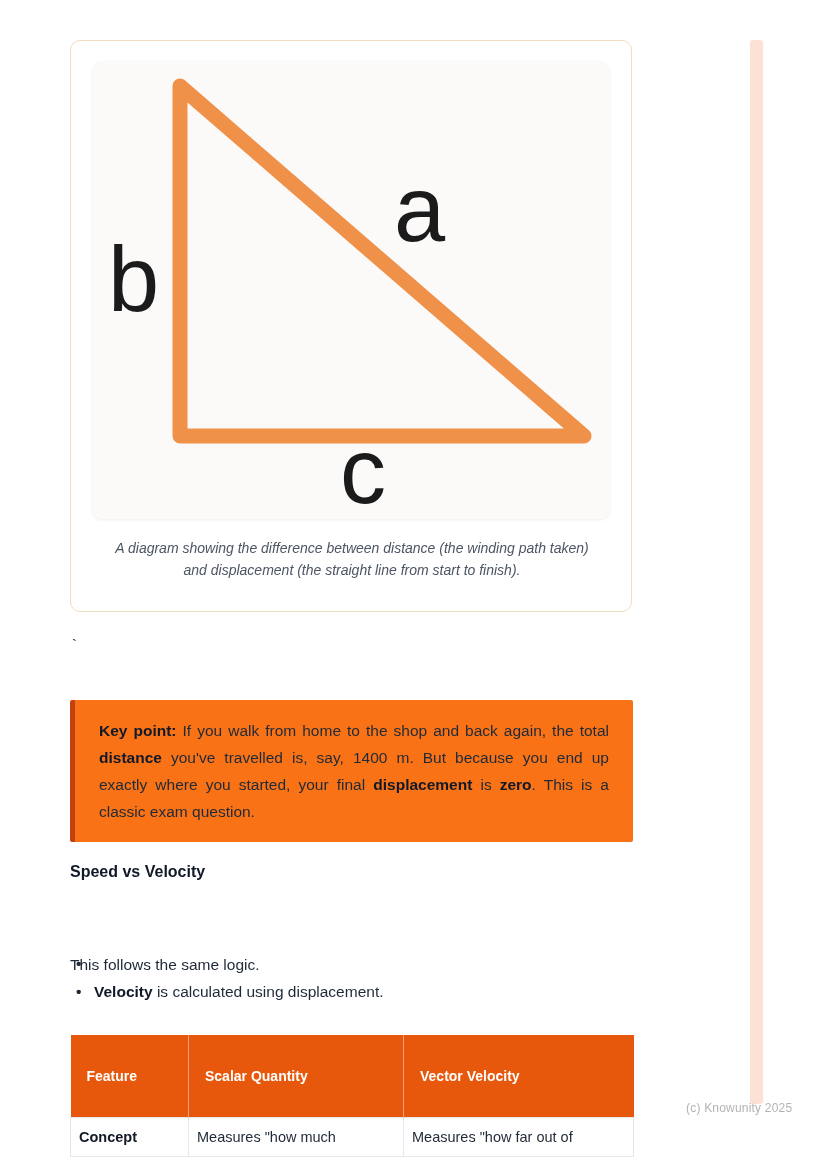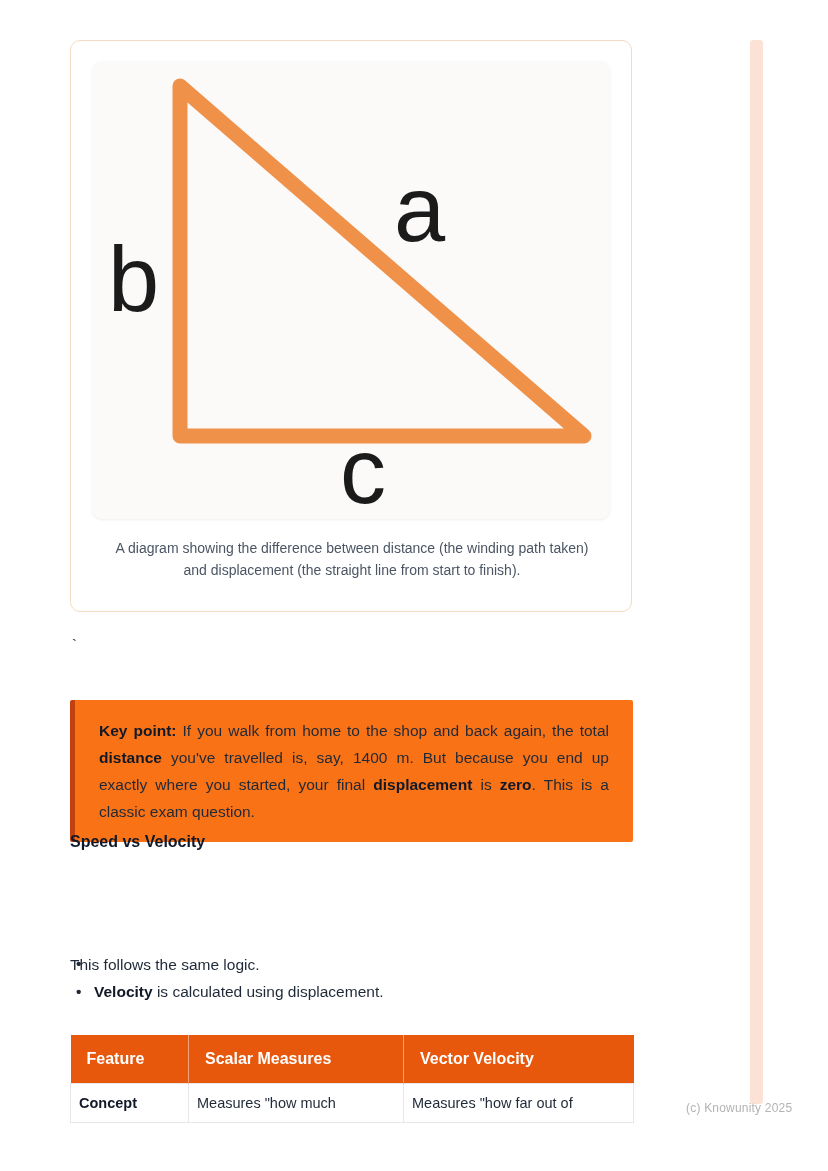--- a/index.html
+++ b/index.html
@@ -15,52 +15,52 @@
     background:#ffffff; border:1px solid #F4DCC3; border-radius:10px;
   }
   .figure-image {
     position:absolute; left:21px; top:20px; width:518px; height:458px;
     background:#FBFAF9; border-radius:10px; box-shadow:0 1px 3px rgba(0,0,0,0.07);
     overflow:hidden;
   }
   .figure-image svg { width:100%; height:100%; display:block; }
   .figure-caption {
     position:absolute; left:31px; top:496px; width:500px;
-    text-align:center; font-size:14px; line-height:22px; color:#4B5563;
+    text-align:center; font-style:italic; font-size:14px; line-height:22px; color:#4B5563;
   }
 
   
   .stray { position:absolute; left:72px; top:636px; font-size:15px; color:#111827; }
 
   
   .callout {
     position:absolute; left:70px; top:700px; width:563px;
     background:#f97316; border-left:5px solid #C2410C; border-radius:2px;
     padding:17px 24px; font-size:15.5px; line-height:27px; color:#1F2937;
     text-align:justify;
   }
   .callout b { font-weight:bold; color:#111827; }
 
   
-  .section-heading { position:absolute; left:70px; top:833px; font-size:16px; font-weight:bold; color:#111827; }
+  .section-heading { position:absolute; left:70px; top:863px; font-size:16px; font-weight:bold; color:#111827; }
   .section-intro   { position:absolute; left:70px; top:956px; font-size:15.5px; color:#1F2937; }
   .bullets { position:absolute; left:70px; top:950px; width:563px; }
   .bullet  { display:flex; font-size:15.5px; line-height:27.5px; color:#1F2937; }
   .bullet .dot { width:24px; padding-left:6px; font-weight:bold; }
   .bullet .dot::before { content:"\2022"; }
   .bullet b { font-weight:bold; color:#111827; }
 
   
   table.compare {
     position:absolute; left:70px; top:1035px; width:563px;
     border-collapse:collapse; table-layout:fixed;
   }
   table.compare th {
-    background:#E8580C; color:#ffffff; font-size:16px; font-weight:bold;
-    text-align:left; padding:15px 16px; border-right:1px solid rgba(255,255,255,0.45);
+    background:#E8580C; color:#ffffff; font-size:14px; font-weight:bold;
+    text-align:left; padding:33px 16px; border-right:1px solid rgba(255,255,255,0.45);
   }
   table.compare th:last-child { border-right:none; }
   table.compare td {
     background:#ffffff; font-size:14.5px; color:#1F2937; vertical-align:top;
     padding:8px; border:1px solid #E5E7EB; line-height:22px;
   }
   table.compare td.feature { font-weight:bold; color:#111827; }
 
   
   .side-strip {
@@ -109,21 +109,21 @@
 
 <table class="compare">
   <colgroup>
       <col style="width:118px">
       <col style="width:215px">
       <col style="width:230px">
     </colgroup>
   <thead>
     <tr>
       <th>Feature</th>
-      <th>Scalar Measures</th>
+      <th>Scalar Quantity</th>
       <th>Vector Velocity</th>
     </tr>
   </thead>
   <tbody>
     <tr>
       <td class="feature">Concept</td>
       <td>Measures "how much</td>
       <td>Measures "how far out of</td>
     </tr>
   </tbody>

